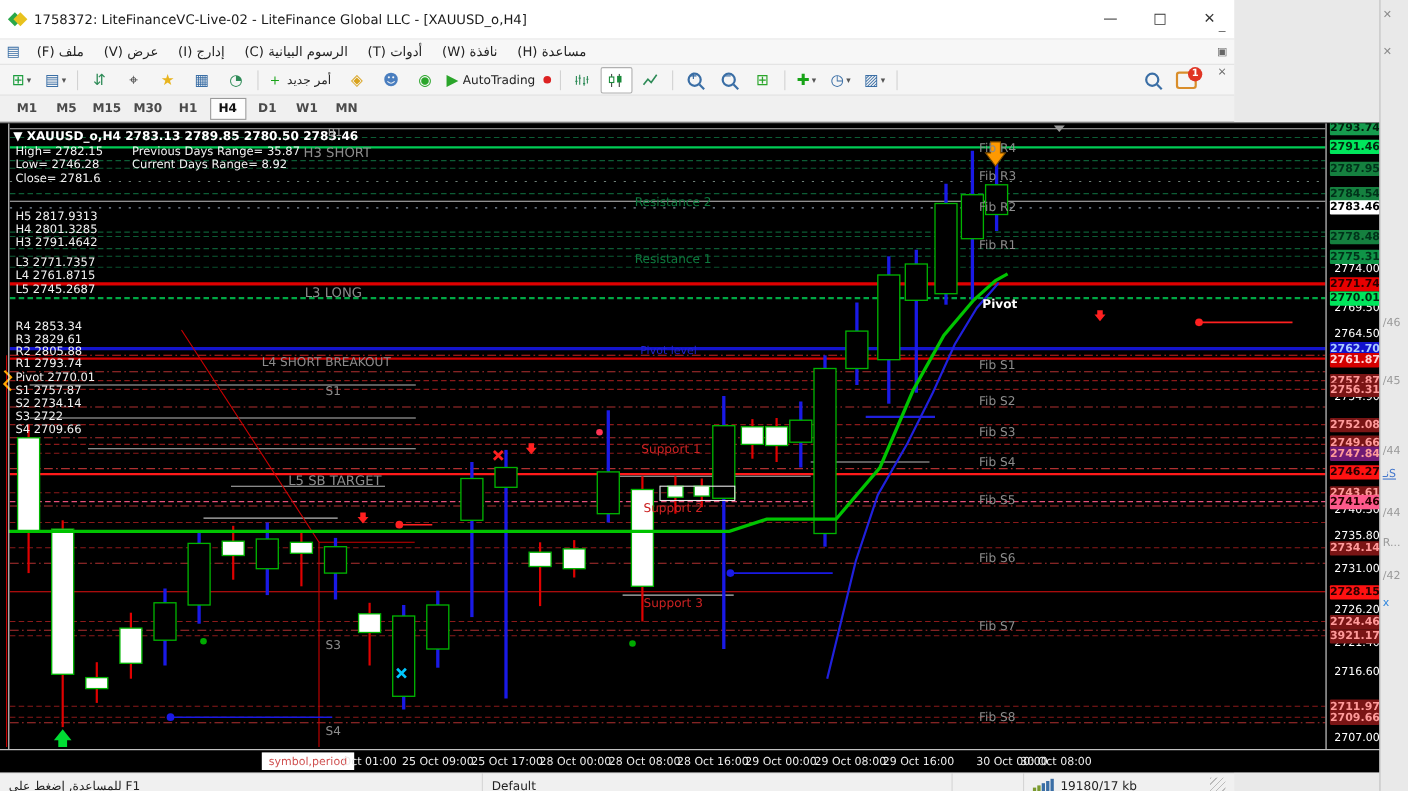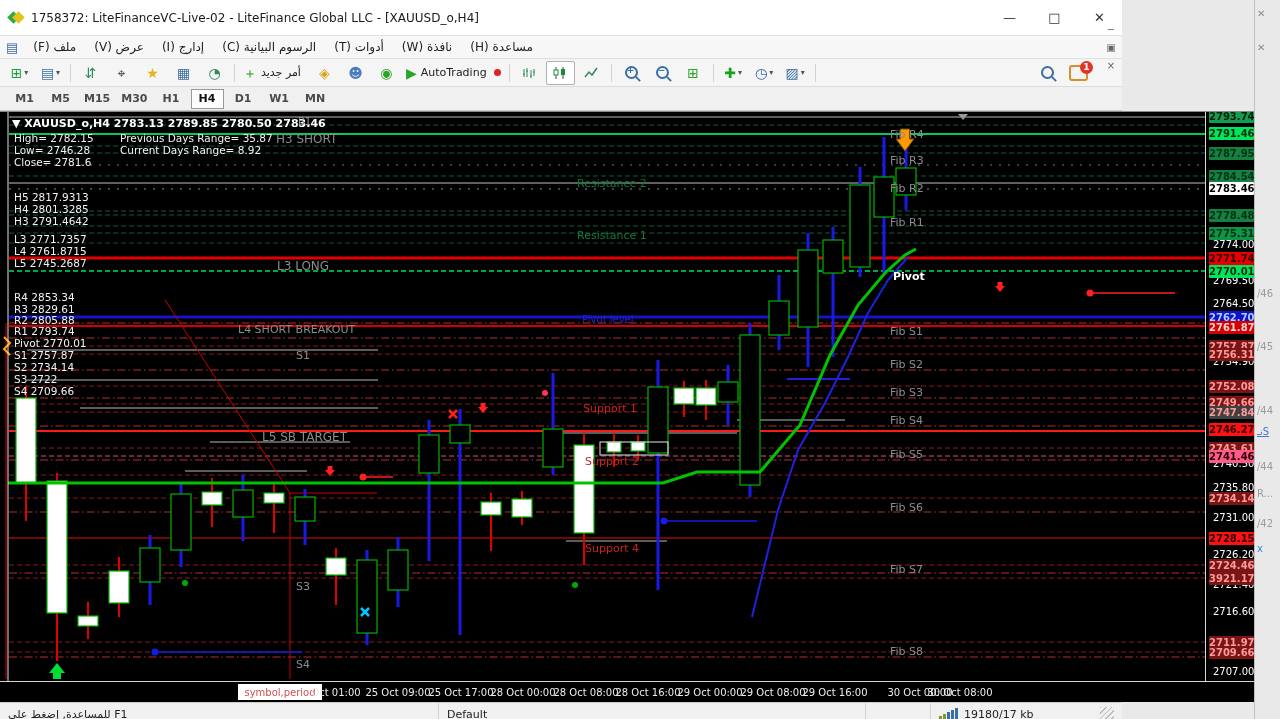--- a/index.html
+++ b/index.html
@@ -410,21 +410,21 @@
         <div class="clabel" style="left: 890px; top: 214px; color: rgb(140, 140, 140); font-size: 11px;">Fib S1</div>
         <div class="clabel" style="left: 296px; top: 238px; color: rgb(140, 140, 140); font-size: 11px;">S1</div>
         <div class="clabel" style="left: 890px; top: 247px; color: rgb(140, 140, 140); font-size: 11px;">Fib S2</div>
         <div class="clabel" style="left: 890px; top: 275px; color: rgb(140, 140, 140); font-size: 11px;">Fib S3</div>
         <div class="clabel" style="left: 583px; top: 291px; color: rgb(204, 34, 34); font-size: 11px;">Support 1</div>
         <div class="clabel" style="left: 890px; top: 303px; color: rgb(140, 140, 140); font-size: 11px;">Fib S4</div>
         <div class="clabel" style="left: 262px; top: 319px; color: rgb(140, 140, 140); font-size: 12px;">L5 SB TARGET</div>
         <div class="clabel" style="left: 890px; top: 337px; color: rgb(140, 140, 140); font-size: 11px;">Fib S5</div>
         <div class="clabel" style="left: 585px; top: 344px; color: rgb(204, 34, 34); font-size: 11px;">Support 2</div>
         <div class="clabel" style="left: 890px; top: 390px; color: rgb(140, 140, 140); font-size: 11px;">Fib S6</div>
-        <div class="clabel" style="left: 585px; top: 431px; color: rgb(204, 34, 34); font-size: 11px;">Support 4</div>
+        <div class="clabel" style="left: 585px; top: 431px; color: rgb(204, 34, 34); font-size: 11px;">Support 3</div>
         <div class="clabel" style="left: 890px; top: 452px; color: rgb(140, 140, 140); font-size: 11px;">Fib S7</div>
         <div class="clabel" style="left: 296px; top: 469px; color: rgb(140, 140, 140); font-size: 11px;">S3</div>
         <div class="clabel" style="left: 890px; top: 534px; color: rgb(140, 140, 140); font-size: 11px;">Fib S8</div>
         <div class="clabel" style="left: 296px; top: 547px; color: rgb(140, 140, 140); font-size: 11px;">S4</div>
       </div>
     <div class="pax" id="price-axis">
         <div class="ptick" style="top: 127px;">2774.00</div>
         <div class="ptick" style="top: 163px;">2769.50</div>
         <div class="ptick" style="top: 186px;">2764.50</div>
         <div class="ptick" style="top: 211px; margin-left: 11px;">2759.70</div>
@@ -444,21 +444,21 @@
         <div class="pbadge" style="top: 97px; background: rgb(21, 128, 63); color: rgb(0, 51, 26);">2778.48</div>
         <div class="pbadge" style="top: 115px; background: rgb(15, 148, 71); color: rgb(0, 51, 26);">2775.31</div>
         <div class="pbadge" style="top: 140px; background: rgb(232, 0, 0); color: rgb(42, 0, 0);">2771.74</div>
         <div class="pbadge" style="top: 153px; background: rgb(0, 230, 92); color: rgb(0, 42, 16);">2770.01</div>
         <div class="pbadge" style="top: 199px; background: rgb(18, 18, 204); color: rgb(170, 204, 255);">2762.70</div>
         <div class="pbadge" style="top: 209px; background: rgb(212, 0, 0); color: rgb(255, 213, 213);">2761.87</div>
         <div class="pbadge" style="top: 228px; background: rgb(122, 21, 21); color: rgb(255, 154, 154);">2757.87</div>
         <div class="pbadge" style="top: 236px; background: rgb(122, 21, 21); color: rgb(255, 154, 154);">2756.31</div>
         <div class="pbadge" style="top: 268px; background: rgb(122, 21, 21); color: rgb(255, 154, 154);">2752.08</div>
         <div class="pbadge" style="top: 284px; background: rgb(122, 21, 21); color: rgb(255, 154, 154);">2749.66</div>
-        <div class="pbadge" style="top: 294px; background: #404040; color: rgb(255, 154, 154);">2747.84</div>
+        <div class="pbadge" style="top: 294px; background: #701a75; color: rgb(255, 154, 154);">2747.84</div>
         <div class="pbadge" style="top: 311px; background: rgb(255, 17, 17); color: rgb(42, 0, 0);">2746.27</div>
         <div class="pbadge" style="top: 330px; background: rgb(122, 21, 21); color: rgb(255, 154, 154);">2743.61</div>
         <div class="pbadge" style="top: 338px; background: rgb(255, 90, 140); color: rgb(42, 0, 0);">2741.46</div>
         <div class="pbadge" style="top: 380px; background: rgb(122, 21, 21); color: rgb(255, 154, 154);">2734.14</div>
         <div class="pbadge" style="top: 420px; background: rgb(255, 17, 17); color: rgb(42, 0, 0);">2728.15</div>
         <div class="pbadge" style="top: 447px; background: rgb(122, 21, 21); color: rgb(255, 154, 154);">2724.46</div>
         <div class="pbadge" style="top: 460px; background: rgb(122, 21, 21); color: rgb(255, 154, 154);">3921.17</div>
         <div class="pbadge" style="top: 524px; background: rgb(122, 21, 21); color: rgb(255, 154, 154);">2711.97</div>
         <div class="pbadge" style="top: 534px; background: rgb(122, 21, 21); color: rgb(255, 154, 154);">2709.66</div>
       </div>

